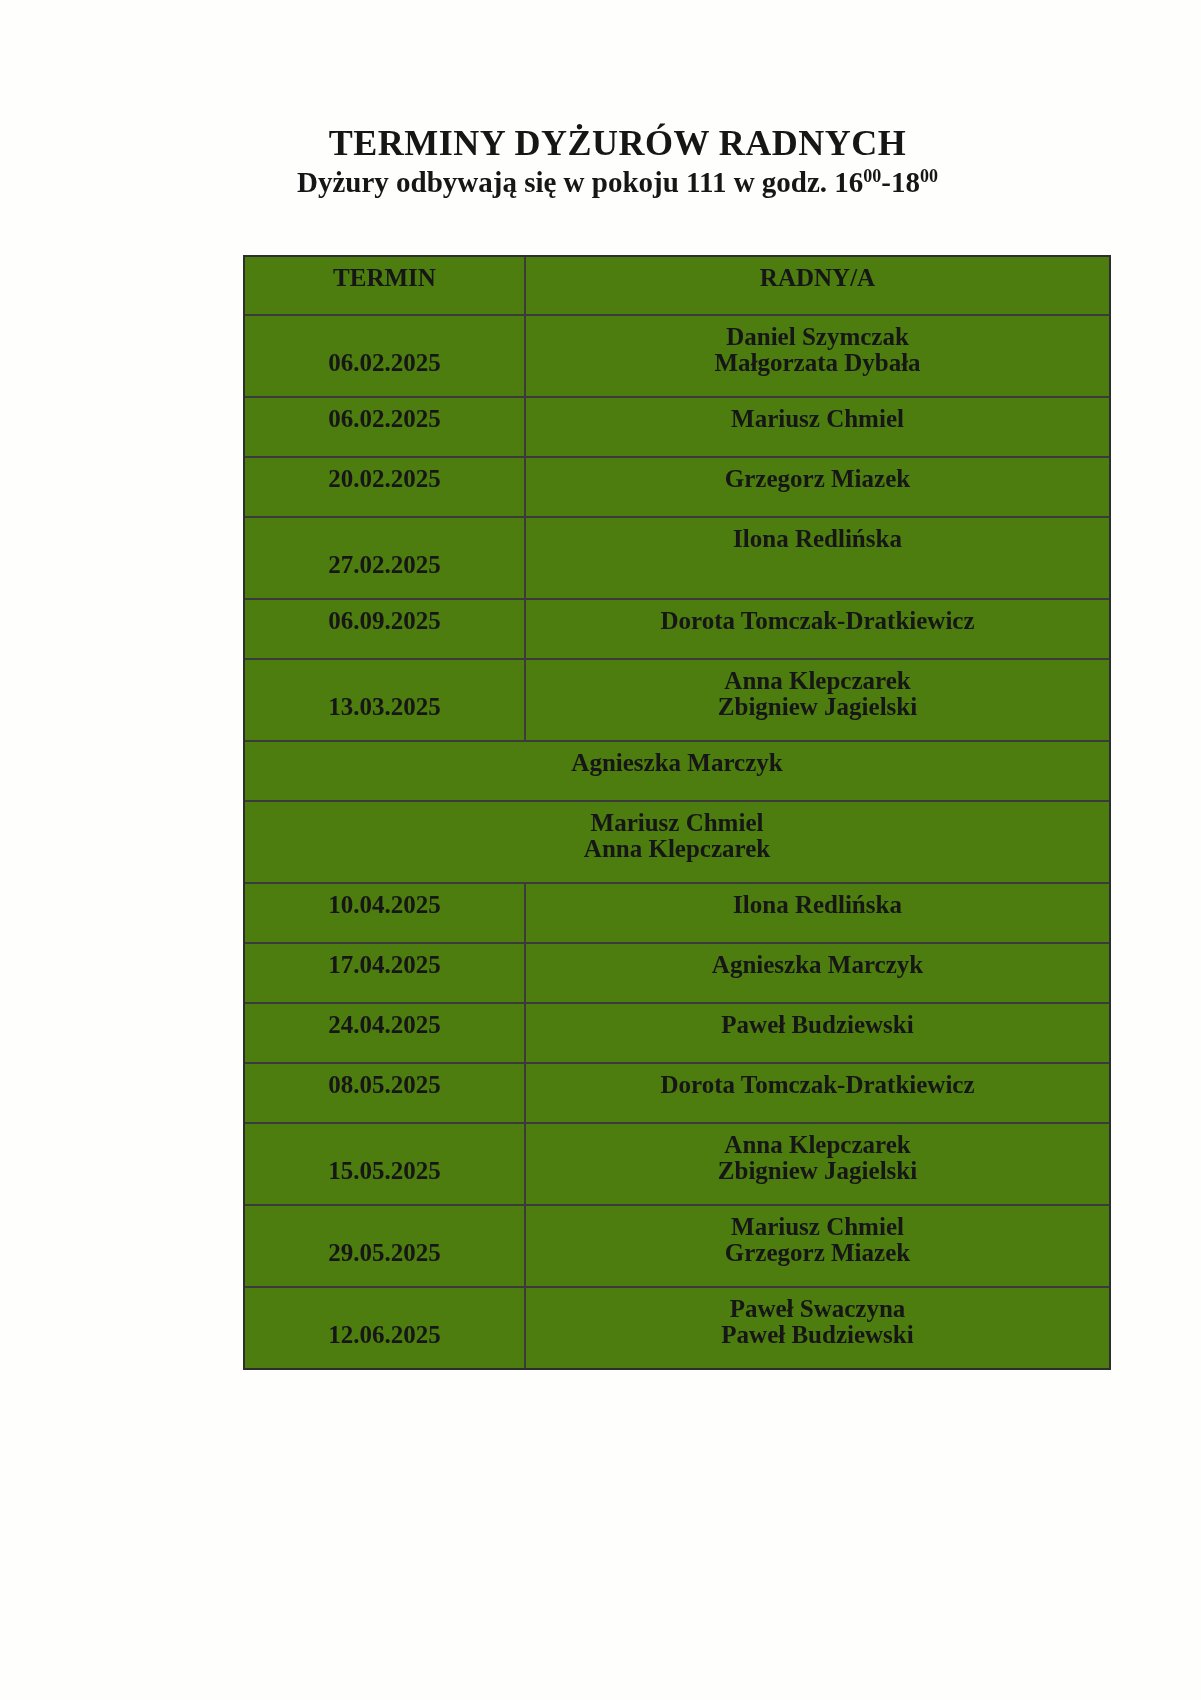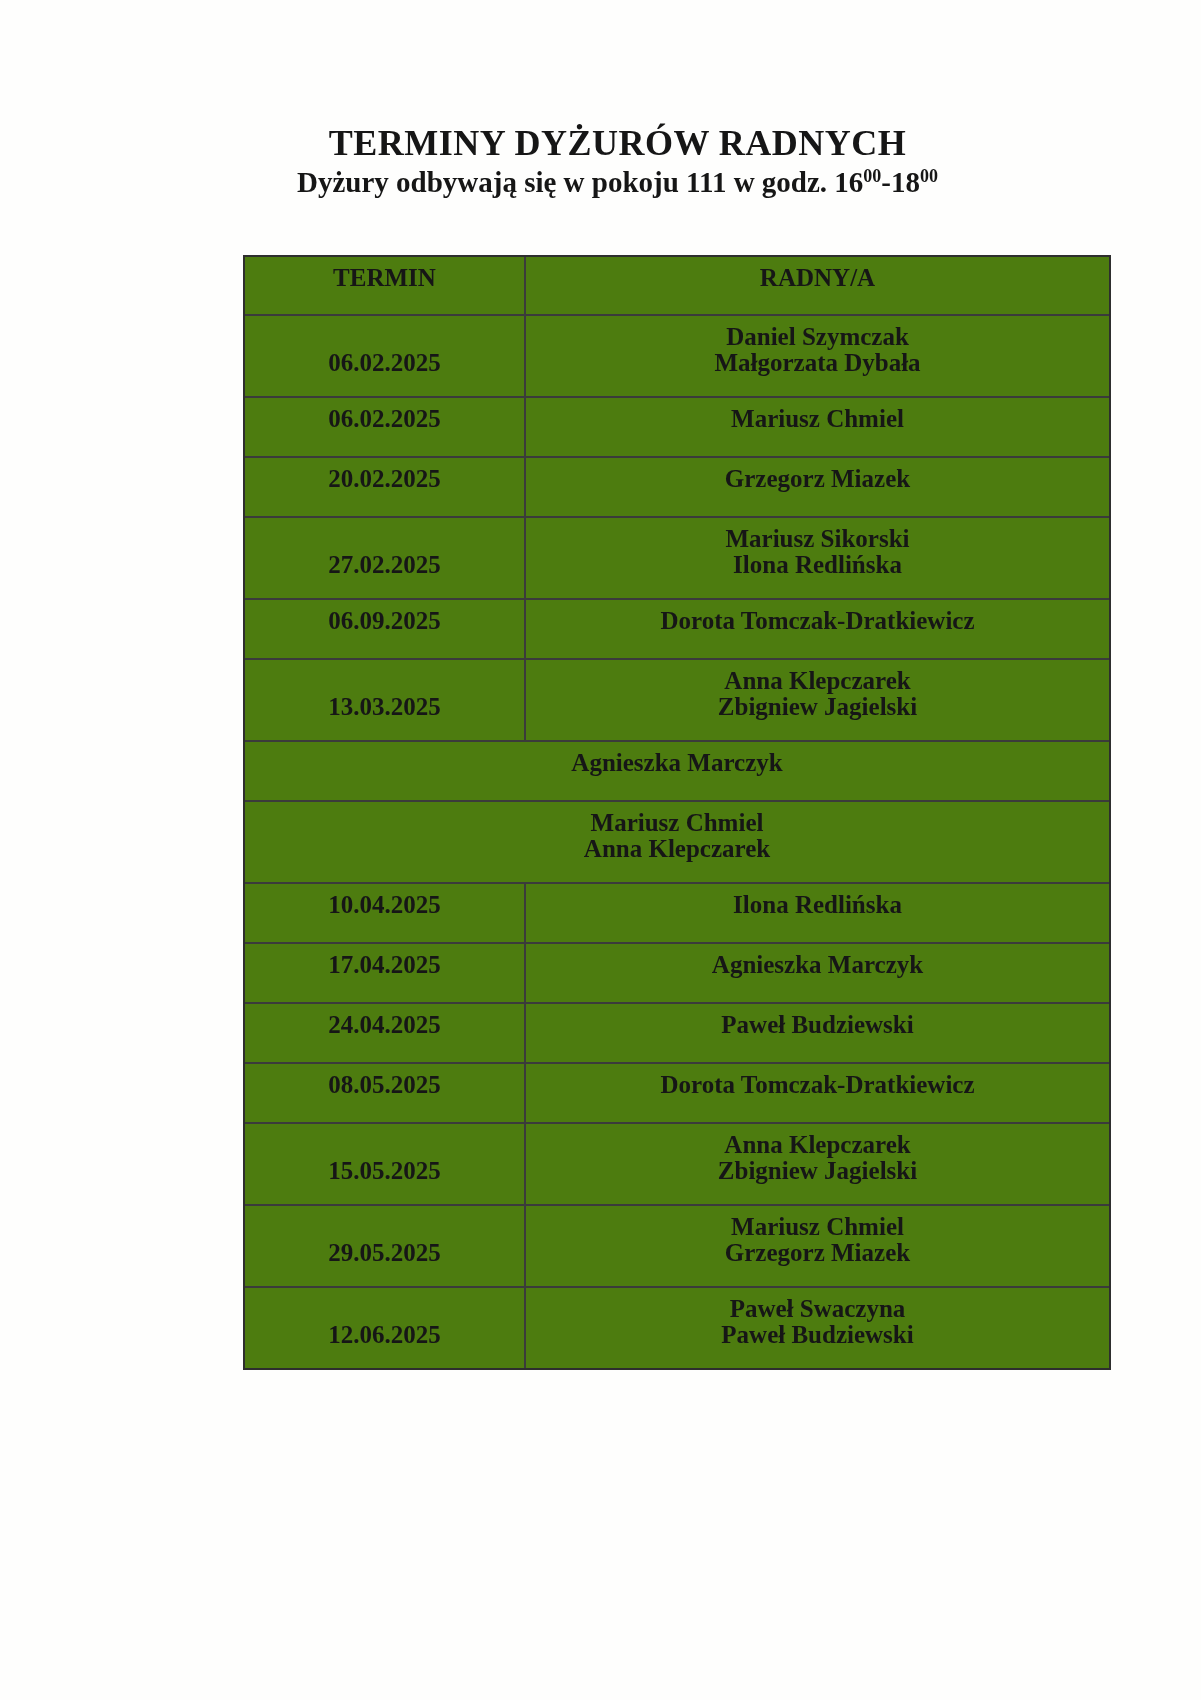--- a/index.html
+++ b/index.html
@@ -123,21 +123,20 @@
           </div>
           <div class="cell cell-radny">
             <div>Grzegorz Miazek</div>
           </div>
         </div>
         <div class="row double">
           <div class="cell cell-termin">
             <div class="termin-text">27.02.2025</div>
           </div>
           <div class="cell cell-radny">
-            <div>Mariusz Sikorski</div>
             <div>Ilona Redlińska</div>
           </div>
         </div>
         <div class="row">
           <div class="cell cell-termin">
             <div class="termin-text">06.09.2025</div>
           </div>
           <div class="cell cell-radny">
             <div>Dorota Tomczak-Dratkiewicz</div>
           </div>

